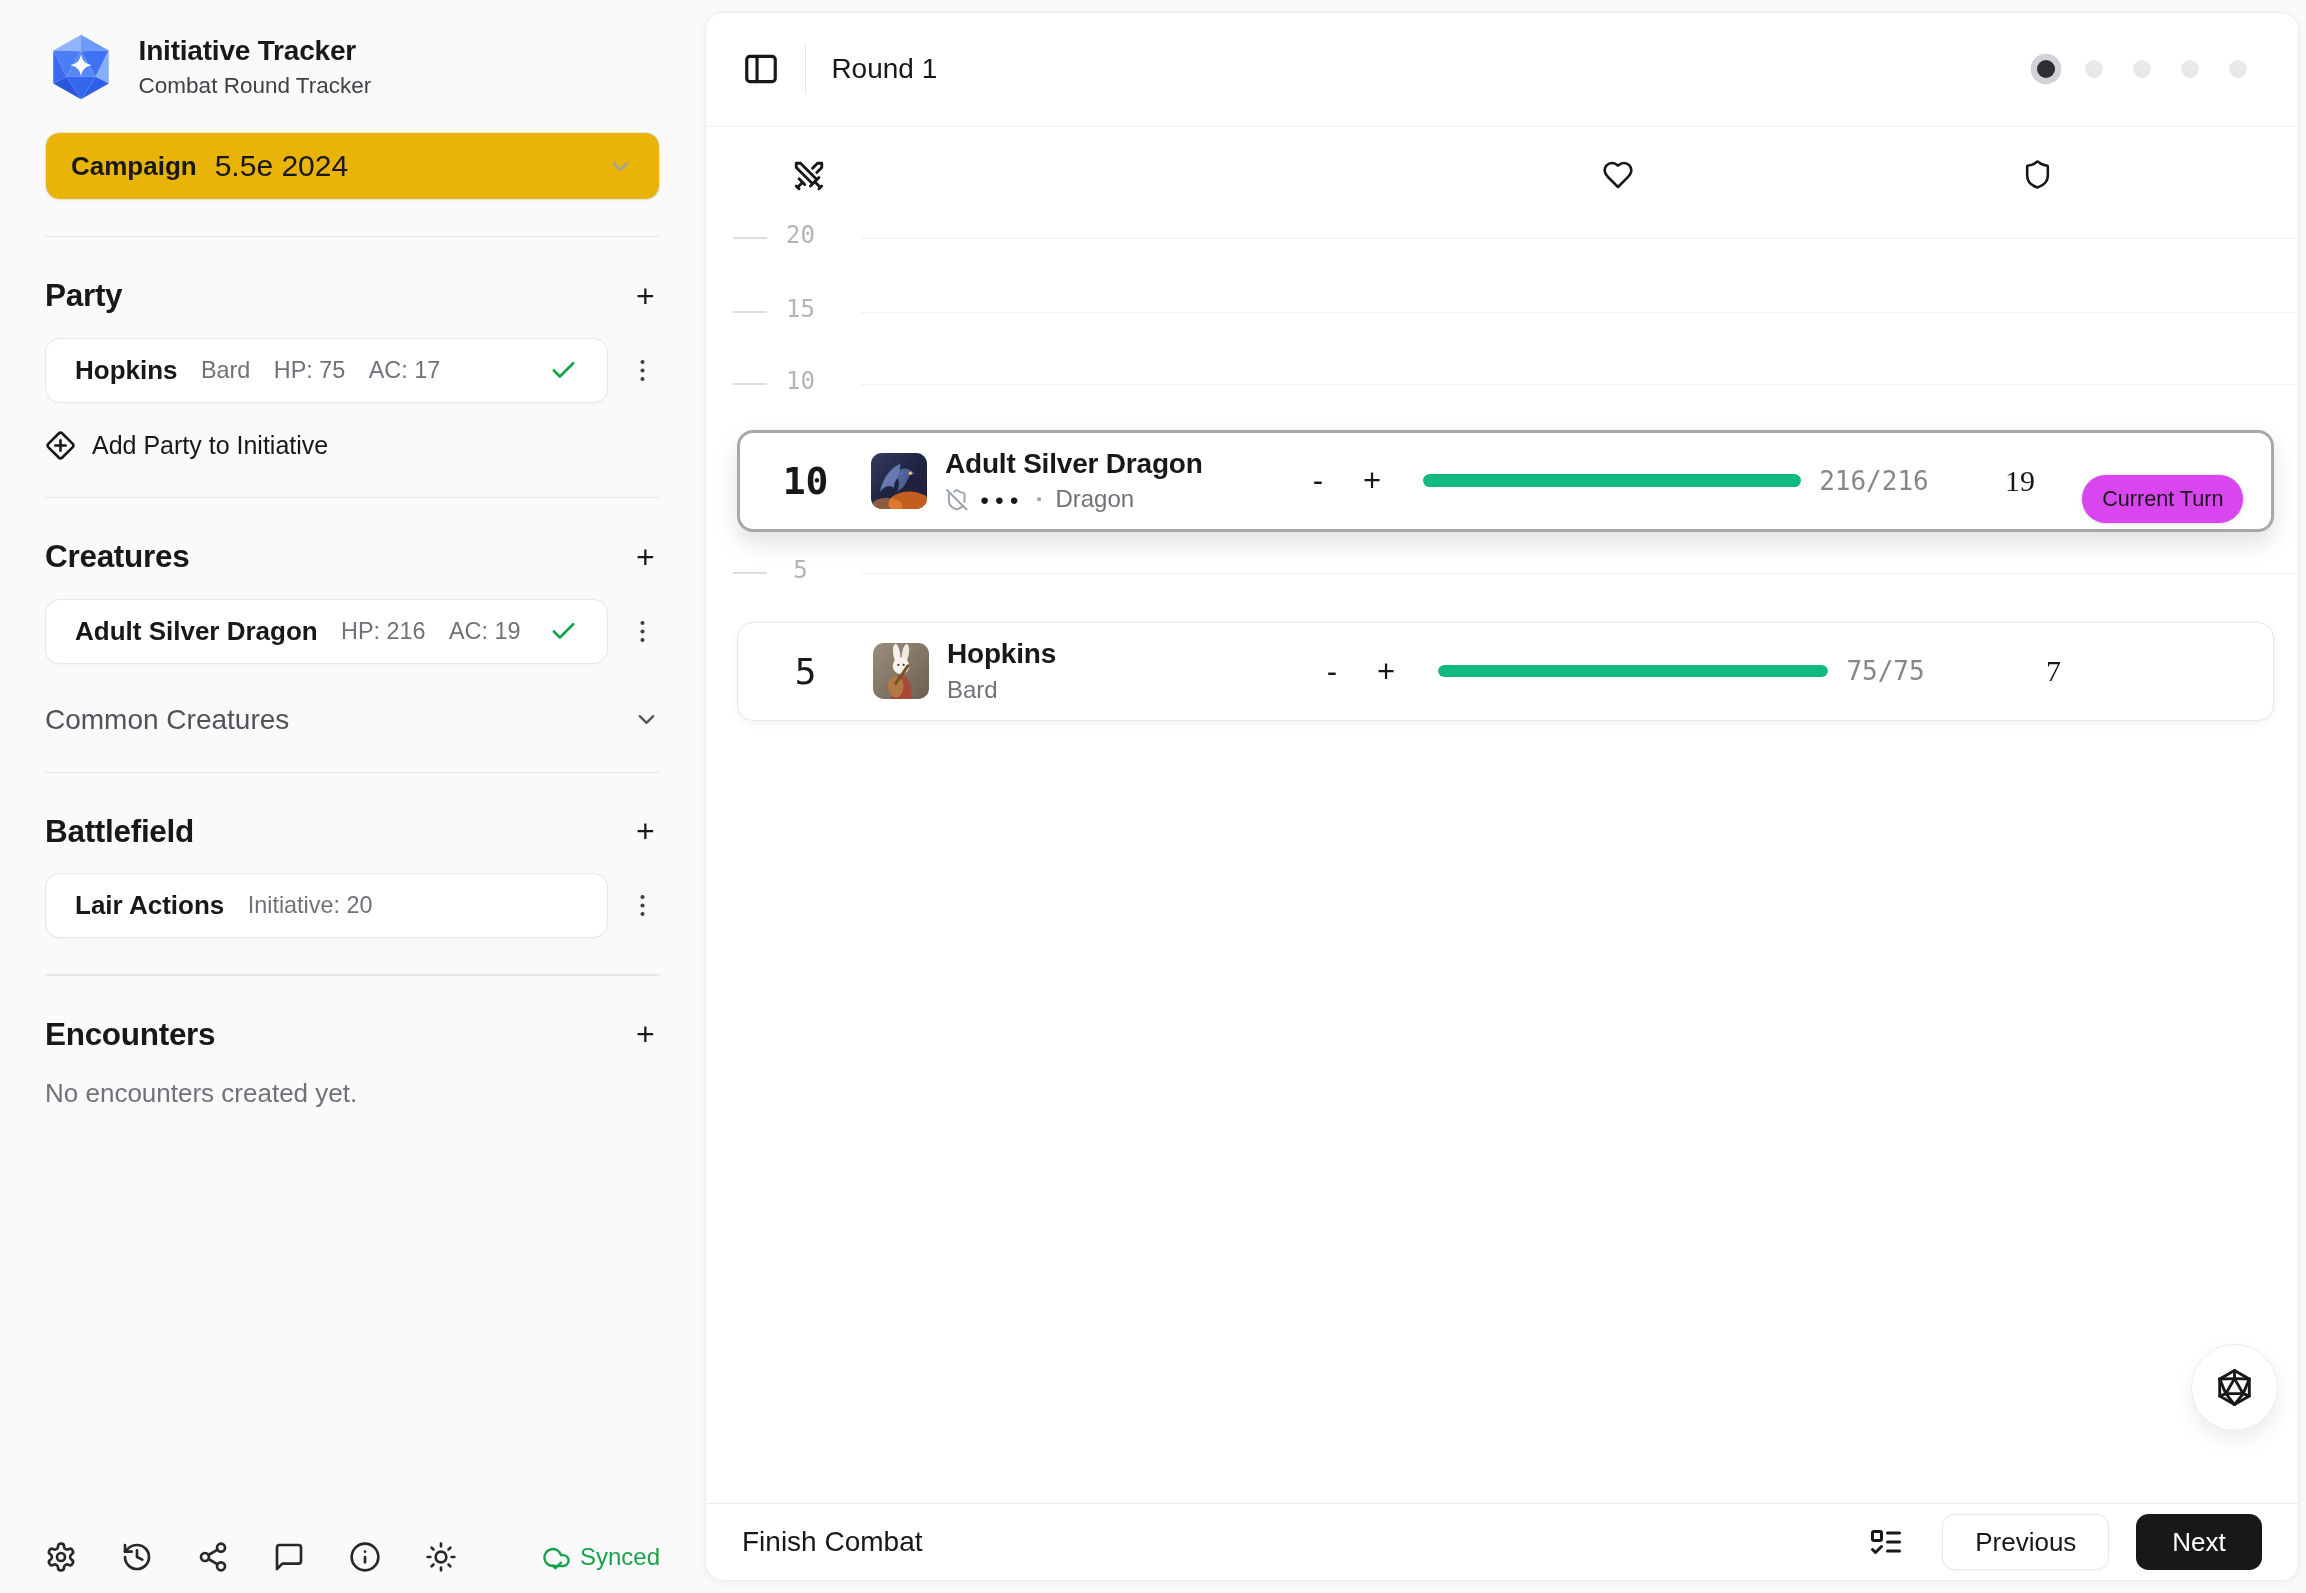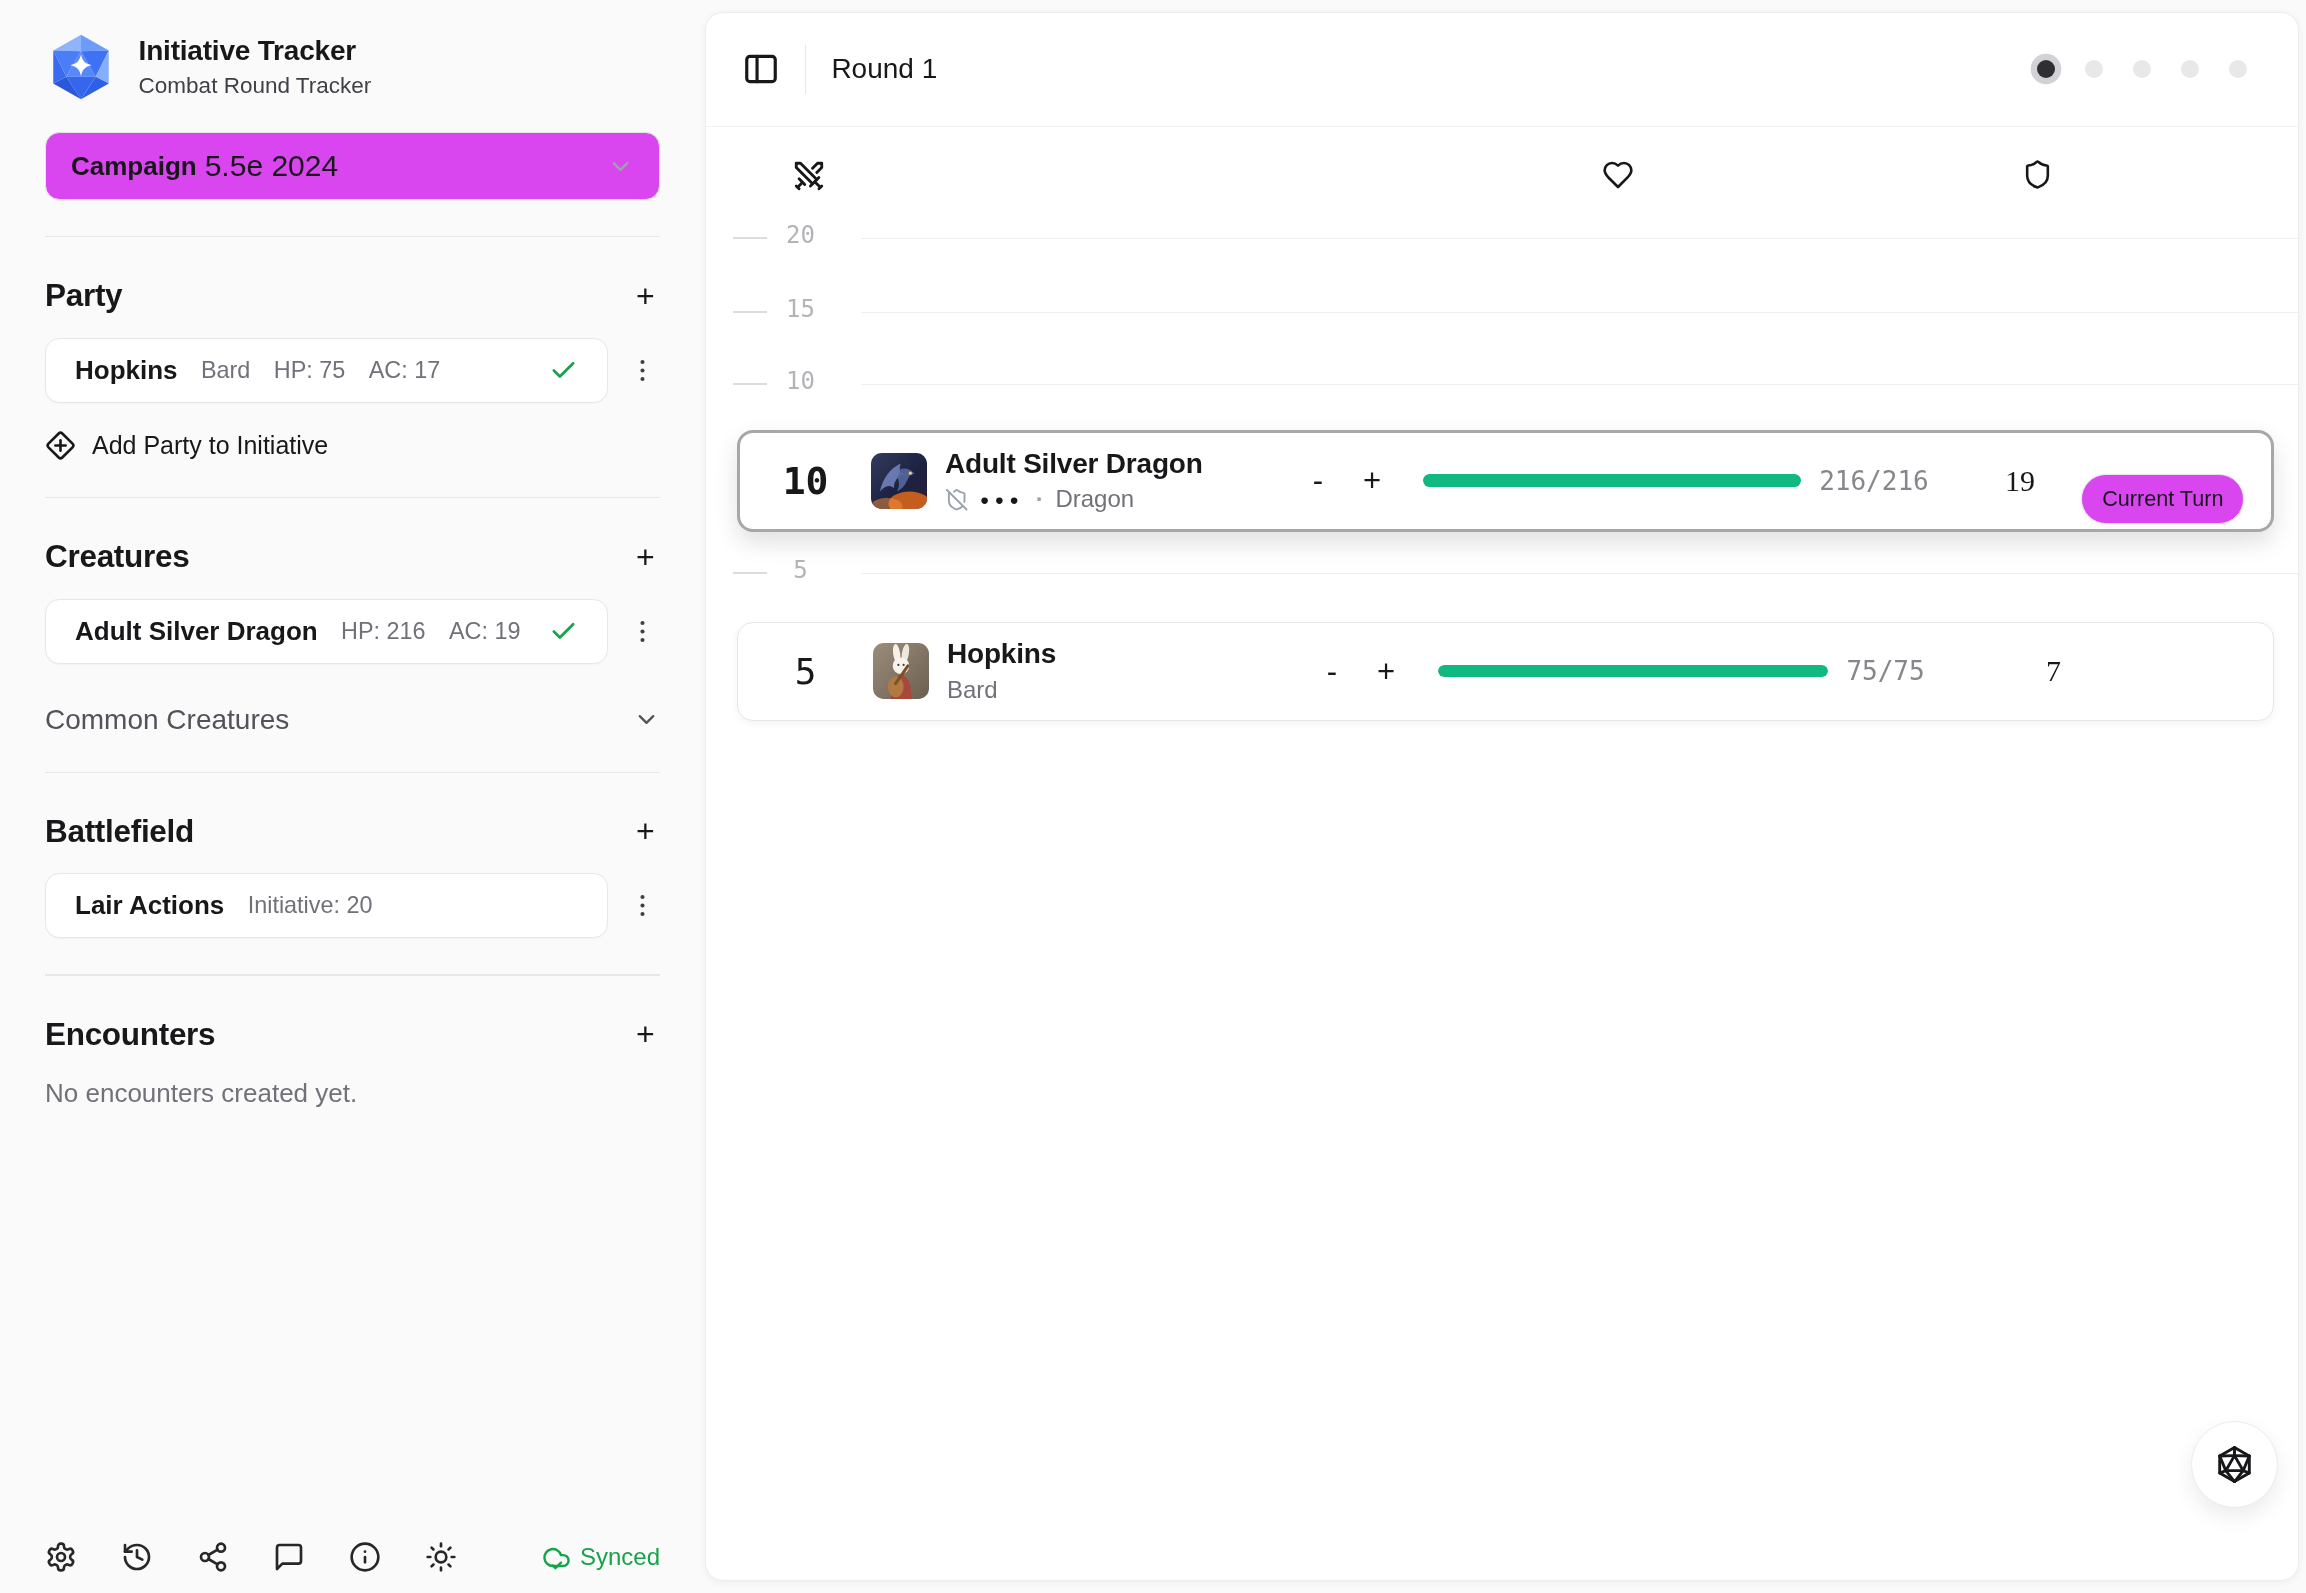--- a/index.html
+++ b/index.html
@@ -12,22 +12,22 @@
   svg { display:block; }
   button { font-family:inherit; }
 
   
   .sidebar { position:absolute; left:0; top:0; bottom:0; width:705px; padding:0 45px; }
   .logo-row { display:flex; align-items:center; gap:21.6px; margin-top:31px; }
   .logo { width:72px; height:72px; flex:0 0 auto; }
   .app-title { font-size:28px; font-weight:700; letter-spacing:-0.2px; }
   .app-subtitle { font-size:22.5px; color:#3f3f46; margin-top:6.3px;text-align:center; }
 
-  .campaign { margin-top:29px; height:68px; background:#d946ef; border:1.4px solid #e7e7e9;
-    border-radius:14.4px; display:flex; align-items:center; padding:0 25px; gap:8px; cursor:pointer;
+  .campaign { margin-top:29px; height:68px; background:#eab308; border:1.4px solid #e7e7e9;
+    border-radius:14.4px; display:flex; align-items:center; padding:0 25px; gap:18px; cursor:pointer;
     box-shadow:0 0.9px 1.8px rgba(0,0,0,.03); }
   .c-label { font-size:26px; font-weight:600; }
   .c-value { font-size:30px; }
   .campaign .chev { margin-left:auto; color:#a1a1aa; }
 
   .divider { height:1.4px; background:#e7e7e9; margin-top:36px; }
 
   .section-head { display:flex; align-items:center; justify-content:space-between; margin-top:40px; }
   .section-head h2 { font-size:31.5px; font-weight:700; margin:0; letter-spacing:-0.3px; }
   .plus-btn { font-size:32px; font-weight:400; background:none; border:none; cursor:pointer;
@@ -487,14 +487,30 @@
         <path d="M20.66 7 17.1 15.6"></path>
           <path d="M3.34 7l3.56 8.6"></path>
         <path d="M20.66 17l-3.56-1.4"></path>
           <path d="M3.34 17l3.56-1.4"></path>
         <path d="M12 22l5.1-6.4"></path>
           <path d="M12 22 6.9 15.6"></path>
       </svg>
     </button>
   </section>
 
+  <footer class="panel-footer">
+    <button class="finish-btn">Finish Combat</button>
+    <div class="f-right">
+      <button class="list-btn">
+        <svg width="36" height="36" viewBox="0 0 24 24" fill="none" stroke="currentColor" stroke-width="2" stroke-linecap="round" stroke-linejoin="round">
+            <rect x="3" y="5" width="6" height="6" rx="1"></rect>
+            <path d="m3 17 2 2 4-4"></path>
+            <path d="M13 6h8"></path>
+            <path d="M13 12h8"></path>
+            <path d="M13 18h8"></path>
+          </svg>
+      </button>
+      <button class="btn btn-prev">Previous</button>
+      <button class="btn btn-next">Next</button>
+    </div>
+  </footer>
 </main>
 
 
 </body></html>

